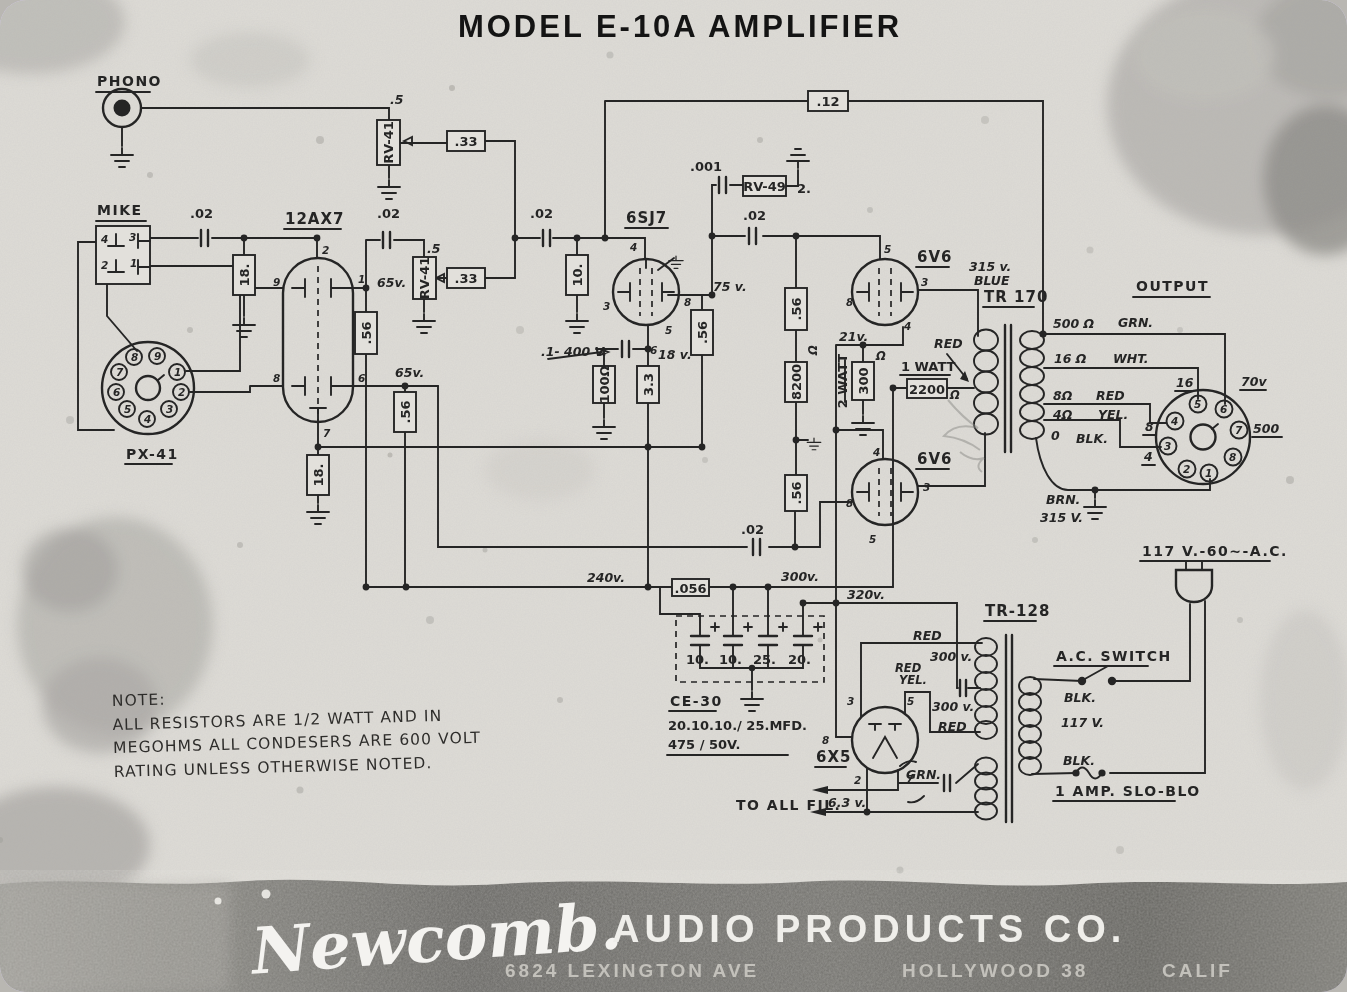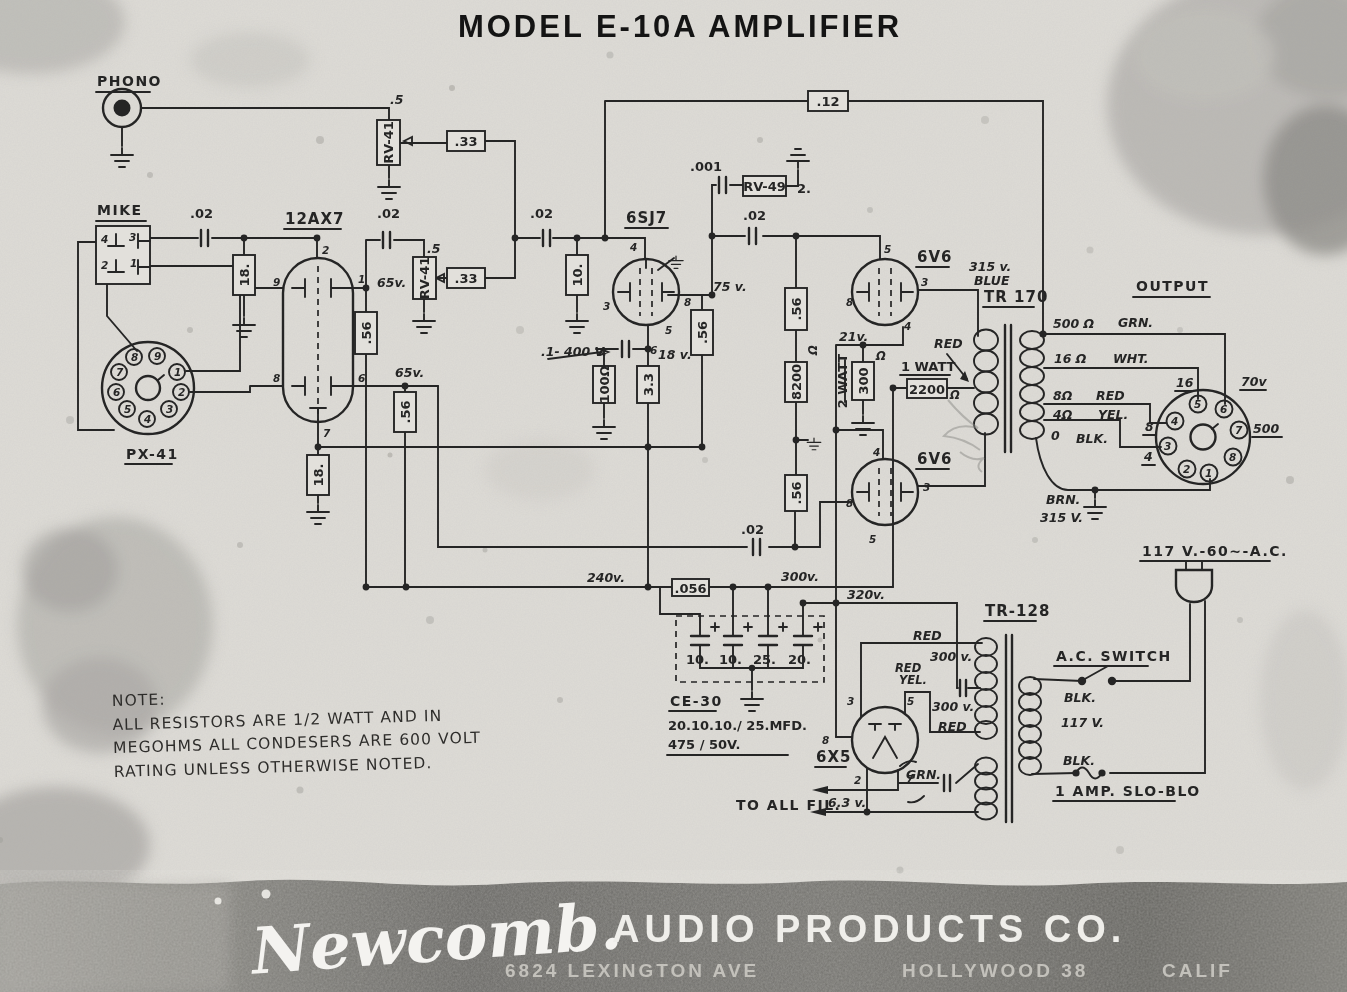--- a/index.html
+++ b/index.html
@@ -1,17 +1,17 @@
 <!DOCTYPE html>
 <html><head>
 <meta charset="utf-8">
 <style>
   html,body{margin:0;padding:0;background:#b9b7b2;}
   #stage{width:1347px;height:992px;position:relative;background:#c4b5fd;overflow:hidden;
-         font-family:"DejaVu Sans",sans-serif;}
+         font-family:"DejaVu Sans",sans-serif;border-radius:26px;}
   svg{display:block}
   text{fill:#252525;}
   .title{font-family:"Liberation Sans",sans-serif;font-weight:bold;font-size:31px;letter-spacing:3px;fill:#141414;}
   .lbl{font-size:14px;font-weight:bold;letter-spacing:1.5px;}
   .tube{font-size:15px;font-weight:bold;letter-spacing:1px;}
   .part{font-size:13px;font-weight:bold;}
   .hw{font-size:12.5px;font-style:italic;font-weight:bold;}
   .hw2{font-size:11.5px;font-style:italic;font-weight:bold;}
   .pin{font-size:10.5px;font-style:italic;font-weight:bold;}
   .note{font-size:15.5px;letter-spacing:1.1px;fill:#2e2d2b;font-weight:500;}

